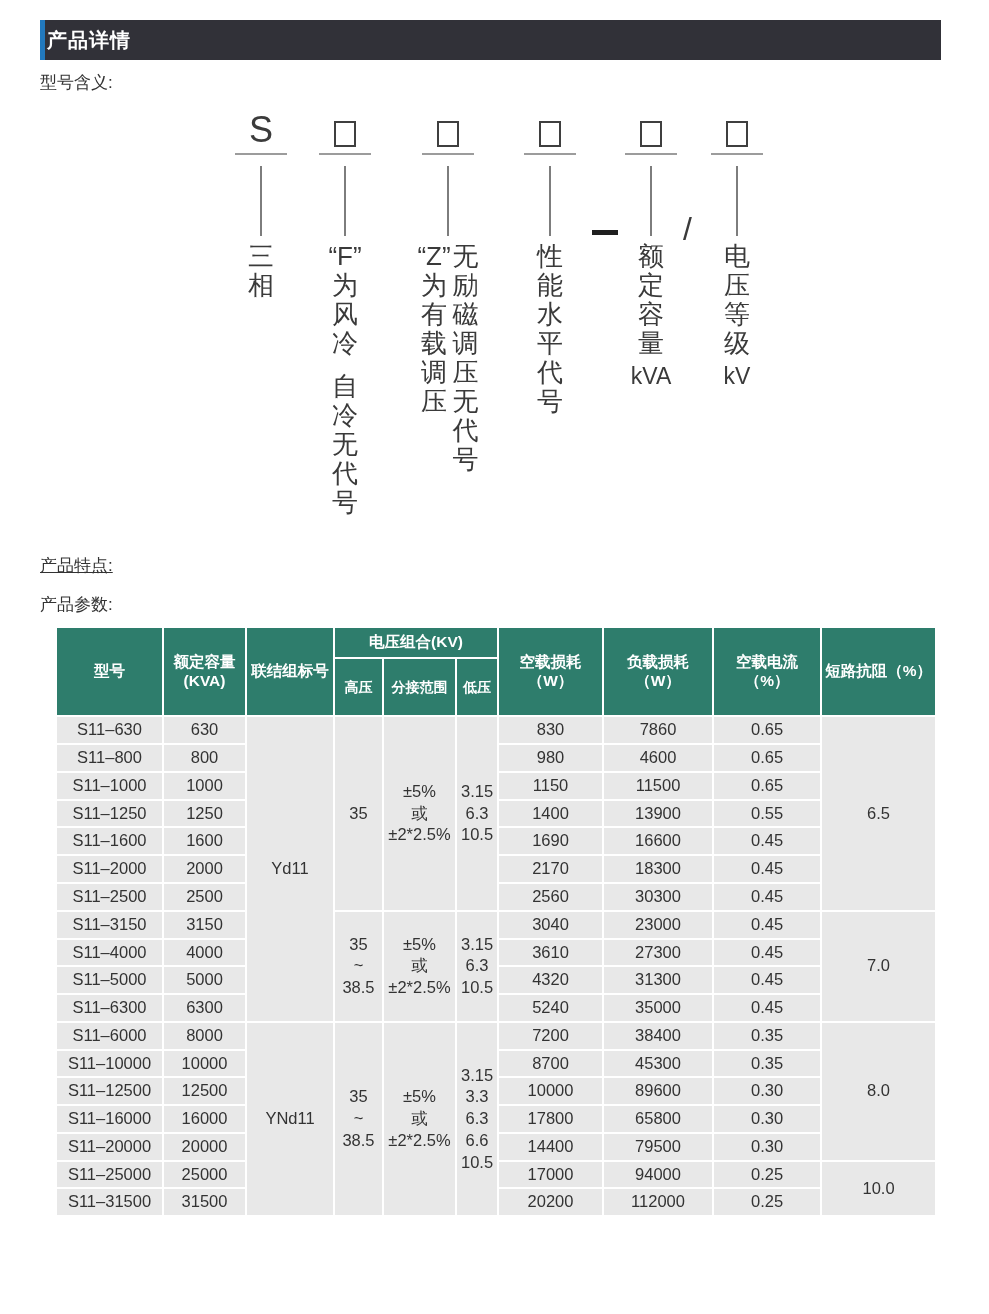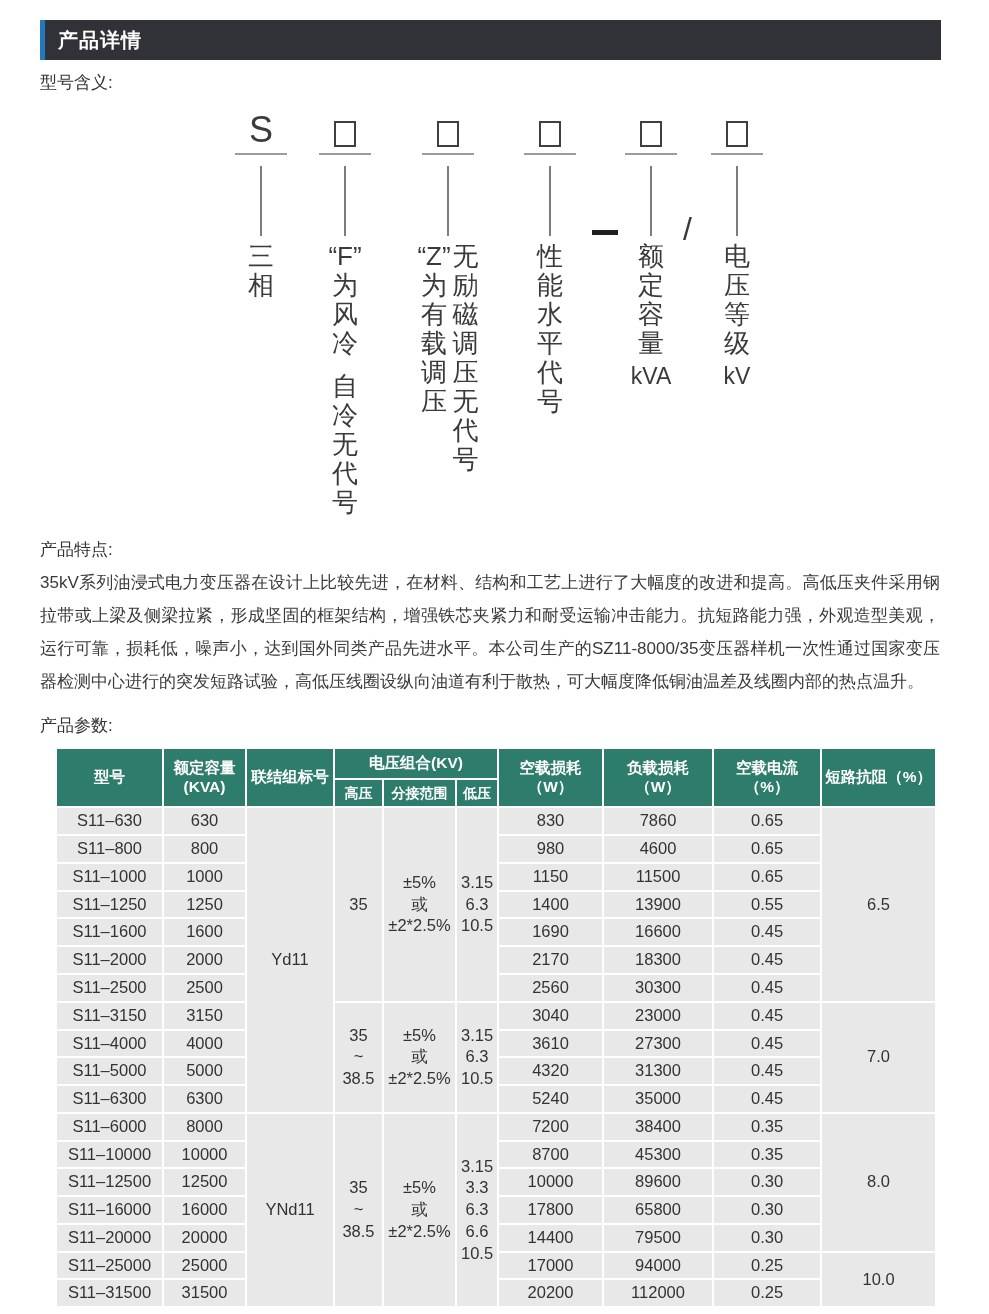--- a/index.html
+++ b/index.html
@@ -16,25 +16,25 @@
     font-family:"Liberation Sans","DejaVu Sans",sans-serif;
     color:var(--ink);
   }
   .page{padding:20px 48px 30px 40px;position:relative;}
   
   .banner{
     width:901px;height:40px;background:var(--banner);
     display:flex;align-items:center;
   }
   .banner-accent{width:5px;height:40px;background:var(--accent);flex:0 0 5px;}
-  .banner-title{color:#fff;font-size:20px;font-weight:bold;padding-left:13px;letter-spacing:1px;}
+  .banner-title{color:#fff;font-size:20px;font-weight:bold;padding-left:2px;letter-spacing:1px;}
   
   .sec-label{font-size:17px;color:var(--ink);}
   .lbl-model{margin-top:11px;}
-  .lbl-feat{margin-top:0;}
+  .lbl-feat{margin-top:16px;text-decoration:underline;}
   .lbl-param{margin-top:16px;}
   
   .diagram{position:relative;height:430px;margin-top:14px;}
   .diag-col{position:absolute;top:0;width:120px;display:flex;flex-direction:column;align-items:center;}
   .sym-area{height:40px;display:flex;align-items:flex-end;justify-content:center;}
   .s-letter{font-size:36px;line-height:36px;color:#3b3b3b;}
   .code-box{width:22px;height:26px;border:2px solid #3f3f3f;background:#fff;margin-bottom:1px;}
   .underline{width:52px;height:2px;background:#9c9c9c;margin-top:5px;}
   .vline{width:2px;height:70px;background:#7d7d7d;margin-top:11px;}
   .vtext{margin-top:6px;display:flex;gap:2px;align-items:flex-start;}
@@ -52,21 +52,21 @@
   }
   .spec-table col.c0{width:107px}.spec-table col.c1{width:83px}.spec-table col.c2{width:88px}
   .spec-table col.c3{width:49px}.spec-table col.c4{width:73px}.spec-table col.c5{width:42px}
   .spec-table col.c6{width:105px}.spec-table col.c7{width:110px}.spec-table col.c8{width:108px}
   .spec-table col.c9{width:115px}
   .spec-table th,.spec-table td{border:2px solid #ffffff;text-align:center;vertical-align:middle;}
   .spec-table th{
     background:var(--th-bg);color:#ffffff;font-weight:bold;
     font-size:15.5px;line-height:1.2;padding:5px 1px;height:30px;
   }
-  .spec-table tr.sub th{font-size:14px;height:22px;padding:5px 1px;}
+  .spec-table tr.sub th{font-size:14px;height:22px;padding:20px 1px;}
   .spec-table td{
     background:var(--cell);color:#333;font-size:16.5px;line-height:1.32;
     padding:2px 2px;height:21px;
   }
 </style>
 </head>
 <body>
 
 <div class="page">
 
@@ -186,21 +186,20 @@
             <span class="vcell">级</span>
             <span class="vcell latin">kV</span>
           </div>
         </div>
       </div>
       <div class="diag-dash" style="left: 552px;"></div>
       <div class="diag-slash" style="left: 643px;">/</div>
     </div>
 
   <div class="sec-label lbl-feat">产品特点:</div>
-  <p class="features">35kV系列油浸式电力变压器在设计上比较先进，在材料、结构和工艺上进行了大幅度的改进和提高。高低压夹件采用钢拉带或上梁及侧梁拉紧，形成坚固的框架结构，增强铁芯夹紧力和耐受运输冲击能力。抗短路能力强，外观造型美观，运行可靠，损耗低，噪声小，达到国外同类产品先进水平。本公司生产的SZ11-8000/35变压器样机一次性通过国家变压器检测中心进行的突发短路试验，高低压线圈设纵向油道有利于散热，可大幅度降低铜油温差及线圈内部的热点温升。</p>
 
   <div class="sec-label lbl-param">产品参数:</div>
 
   <table class="spec-table" id="spec-table">
       <colgroup>
         <col class="c0">
         <col class="c1">
         <col class="c2">
         <col class="c3">
         <col class="c4">

